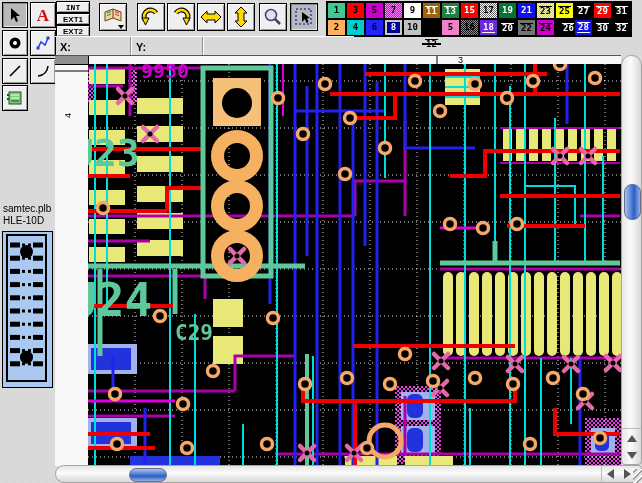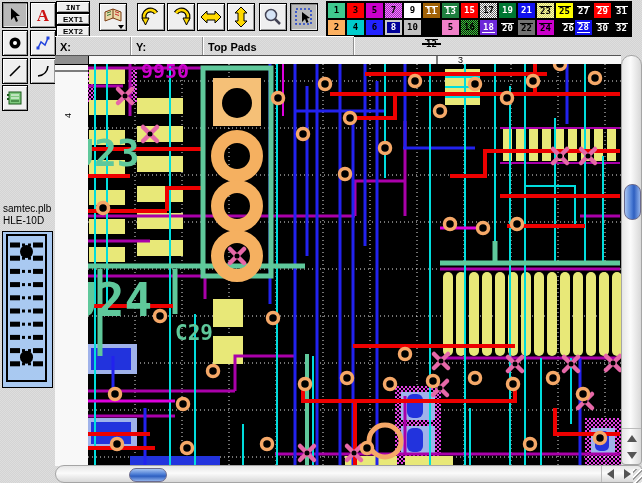--- a/index.html
+++ b/index.html
@@ -276,23 +276,20 @@
         <span class="over">32</span>
       </div>
     </div>
 
   <div class="statusbar">
     <div class="seg" style="width:76px;">
         <span>X:</span>
       </div>
     <div class="seg" style="width:72px;">
         <span>Y:</span>
-      </div>
-    <div class="seg" style="flex:1;">
-        <span>Top Pads</span>
       </div>
   </div>
 
   <div class="libtext" style="top:203px;">samtec.plb</div>
   <div class="libtext" style="top:215px;">HLE-10D</div>
   <div class="preview">
     <svg id="preview-svg" width="47" height="153" viewBox="0 0 47 153">
         <rect x="0" y="0" width="47" height="153" fill="#A9C9F1"></rect>
         <rect x="4" y="3" width="39" height="146" fill="none" stroke="#000000" stroke-width="2"></rect>
         <rect x="7" y="10.5" width="10" height="5" fill="#000000"></rect>

